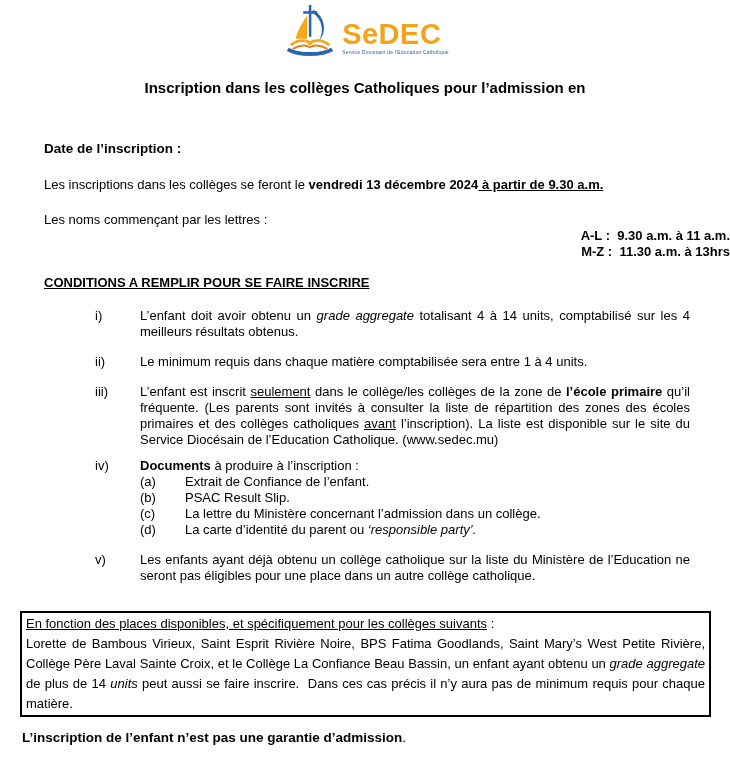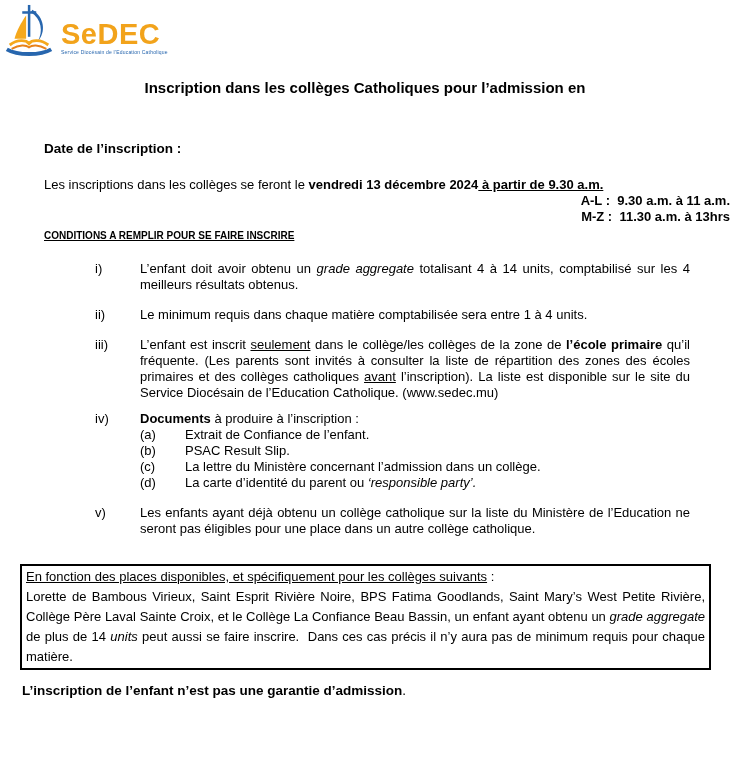--- a/index.html
+++ b/index.html
@@ -8,37 +8,37 @@
     width:730px; height:773px; overflow:hidden;
     font-family:"Liberation Sans", sans-serif;
     font-size:13px; color:#000; line-height:16px;
   }
   .rt-b { font-weight:700; }
   .rt-i { font-style:italic; }
   .rt-u { text-decoration:underline; }
   .pre  { white-space:pre-wrap; }
 
   
-  .logo-block { margin-top:2px; display:flex; align-items:flex-end; gap:3px; height:56px; }
+  .logo-block { margin-top:2px; display:flex; justify-content:center; align-items:flex-end; gap:3px; height:56px; }
   .logo-mark { width:58px; height:54px; }
   .logo-textcol { display:flex; flex-direction:column; align-items:flex-start; padding-bottom:2px; }
   .logo-name { font-size:29px; line-height:29px; font-weight:700; color:#F2A31B; letter-spacing:0.5px; }
   .logo-subtitle { font-size:5px; line-height:7px; color:#2766AE; letter-spacing:0.2px; }
 
   
   .doc-title { margin-top:20px; text-align:center; font-weight:700; font-size:15px; line-height:19px; }
 
   
   .date-heading { margin:44px 40px 0 44px; font-weight:700; font-size:13.5px; }
   .intro { margin:20px 40px 0 44px; }
   .letters-intro { margin:19px 40px 0 44px; }
   .slot { margin-left:155px; font-weight:700;text-align:right; }
 
   
-  .cond-heading { margin:3px 40px 0 44px; font-weight:700; font-size:10px; text-decoration:underline; }
+  .cond-heading { margin:15px 40px 0 44px; font-weight:700; font-size:13px; text-decoration:underline; }
   .cond-item { display:flex; margin:14px 40px 0 95px; }
   .cond-item.first { margin-top:17px; }
   .cond-item.tight { margin-top:10px; }
   .cond-num { width:45px; flex-shrink:0; }
   .cond-body { flex:1; text-align:justify; }
   .sub-row { display:flex; }
   .sub-label { width:45px; flex-shrink:0; }
   .sub-body { flex:1; }
 
   
@@ -81,20 +81,21 @@
   </header>
 
   <h1 class="doc-title">
     <div>Inscription dans les collèges Catholiques pour l’admission en</div>
   </h1>
 
   <div class="date-heading">Date de l’inscription :</div>
 
   <p class="intro"><span>Les inscriptions dans les collèges se feront le </span><span class="rt-b">vendredi 13 décembre 2024</span><span class="rt-b rt-u"> à partir de 9.30 a.m.</span></p>
 
+  <div class="letters-intro">Les noms commençant par les lettres :</div>
   <div class="slot pre">A-L :  9.30 a.m. à 11 a.m.</div>
   <div class="slot pre">M-Z :  11.30 a.m. à 13hrs</div>
 
   <div class="cond-heading">CONDITIONS A REMPLIR POUR SE FAIRE INSCRIRE</div>
 
   <div class="cond-item first">
     <span class="cond-num">i)</span>
     <div class="cond-body"><span>L’enfant doit avoir obtenu un </span><span class="rt-i">grade aggregate</span><span> totalisant 4 à 14 units, comptabilisé sur les 4 meilleurs résultats obtenus.</span></div>
   </div>
 

